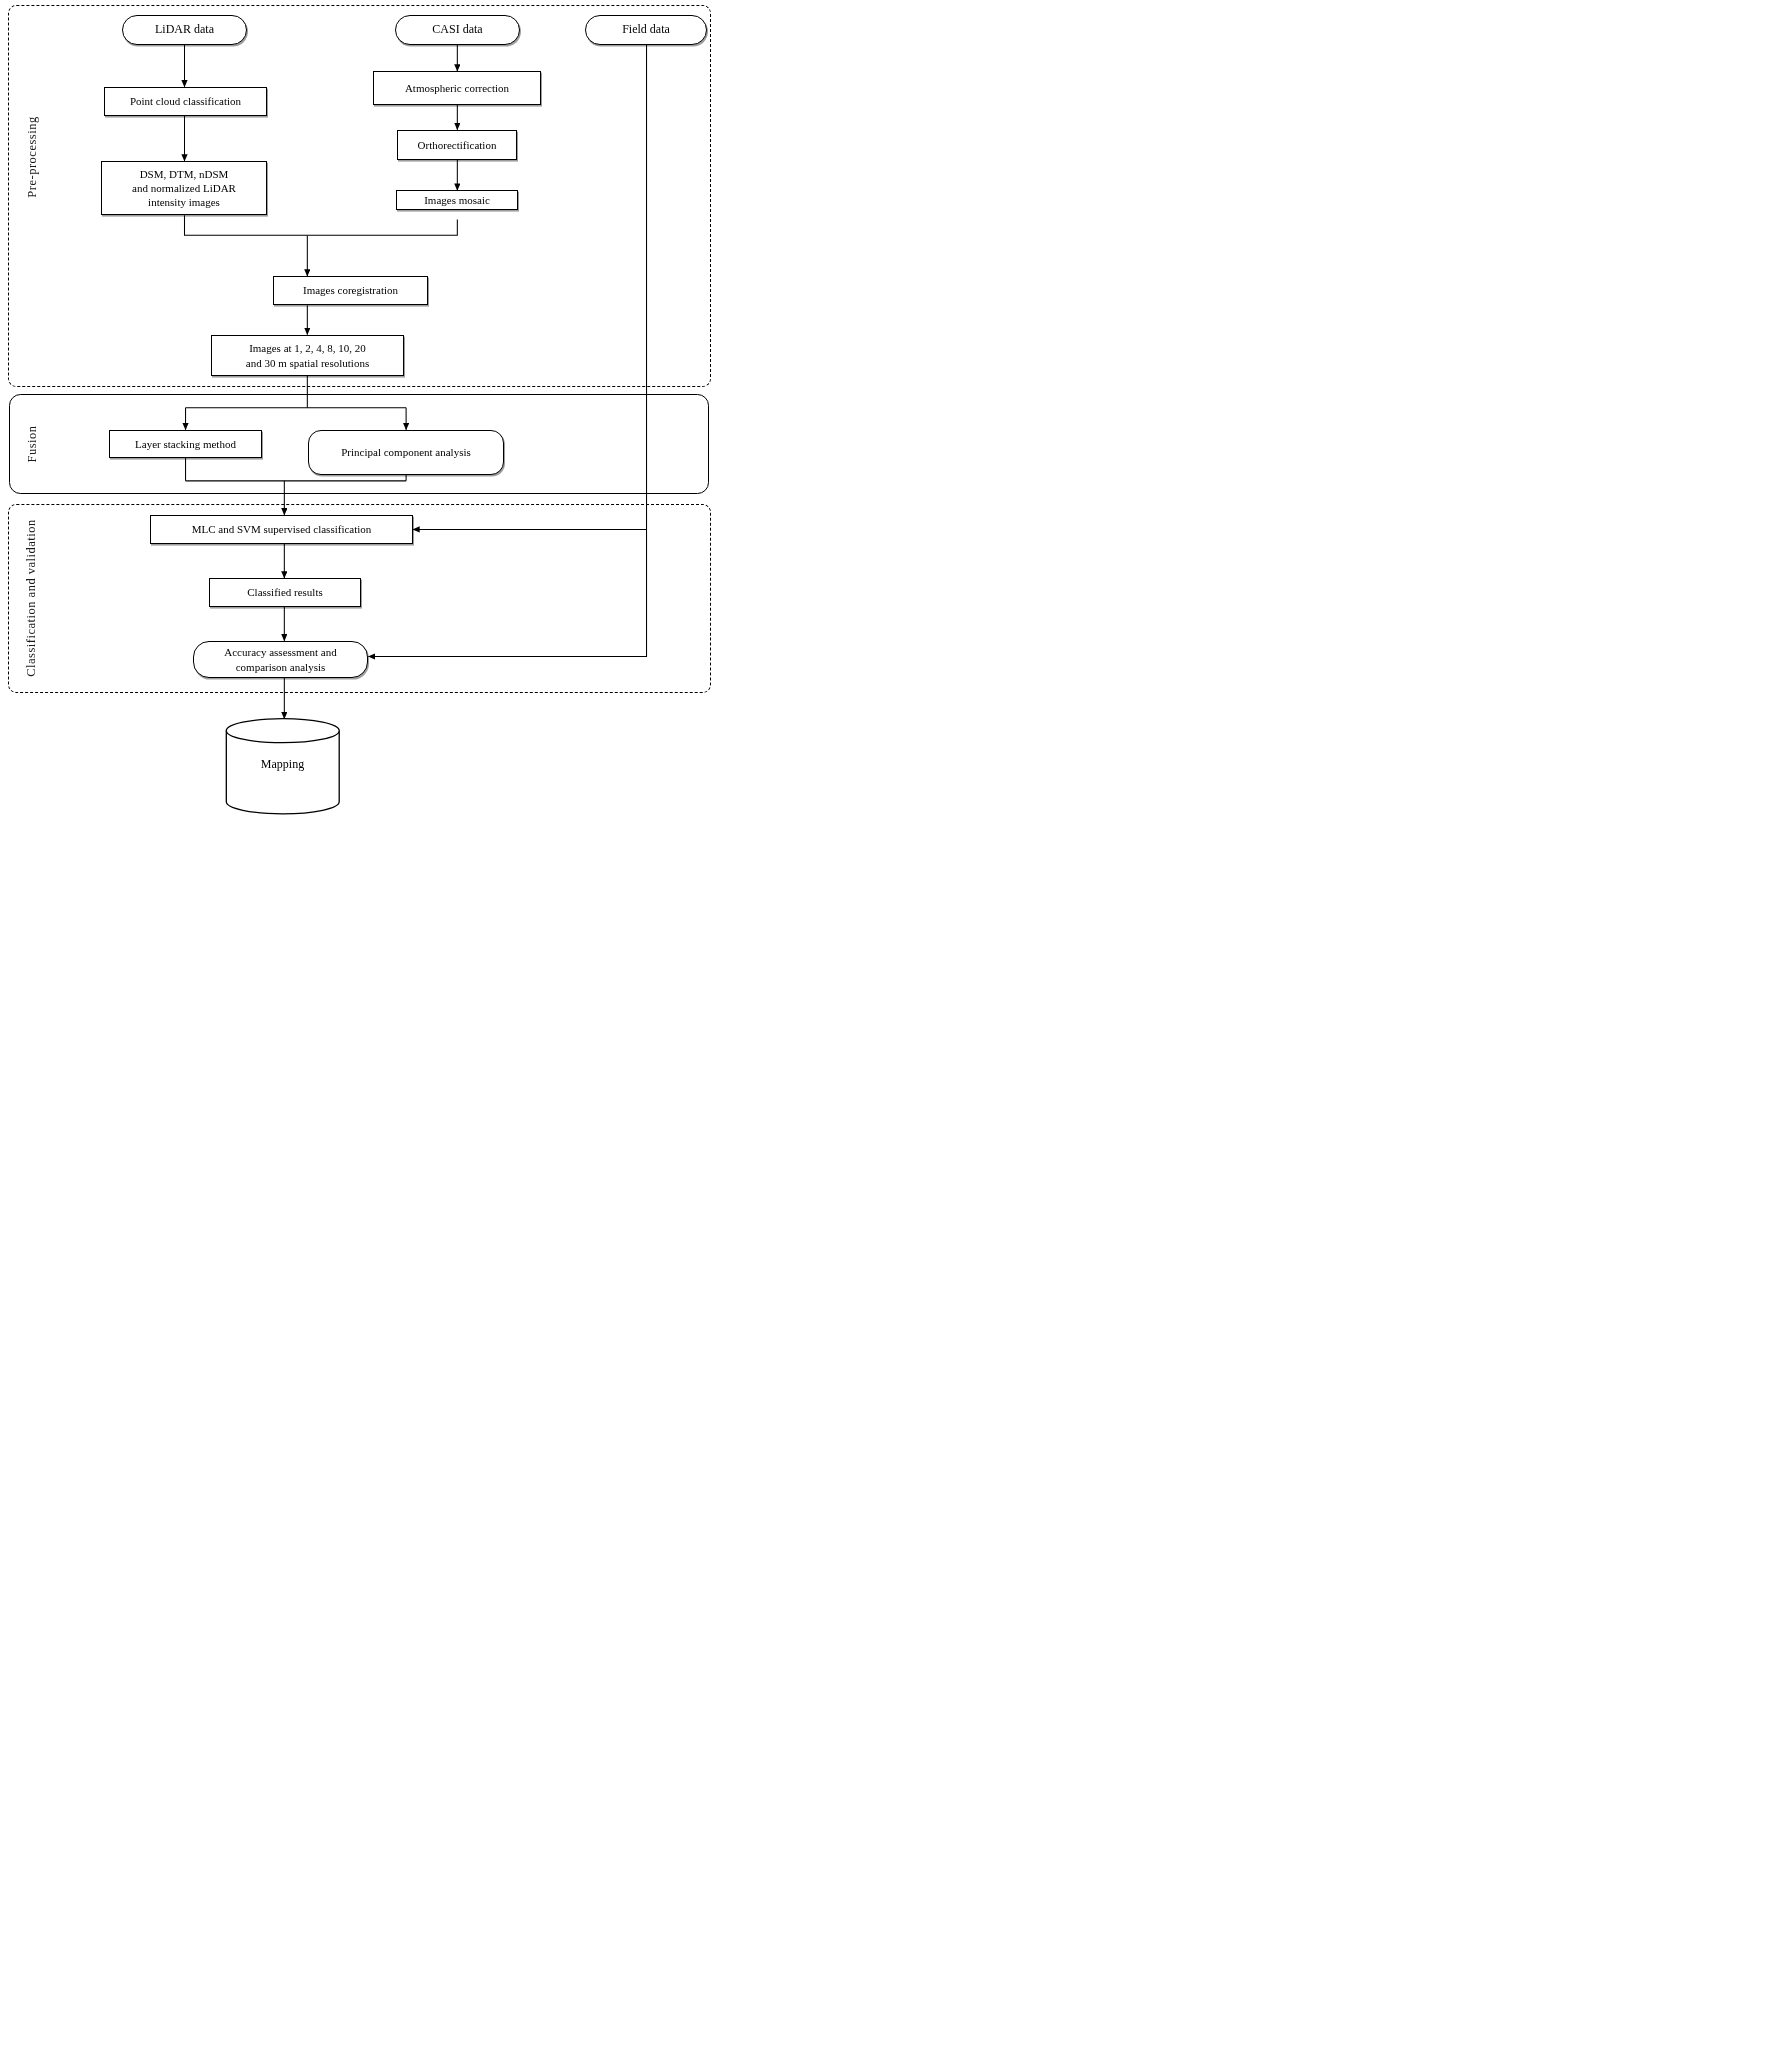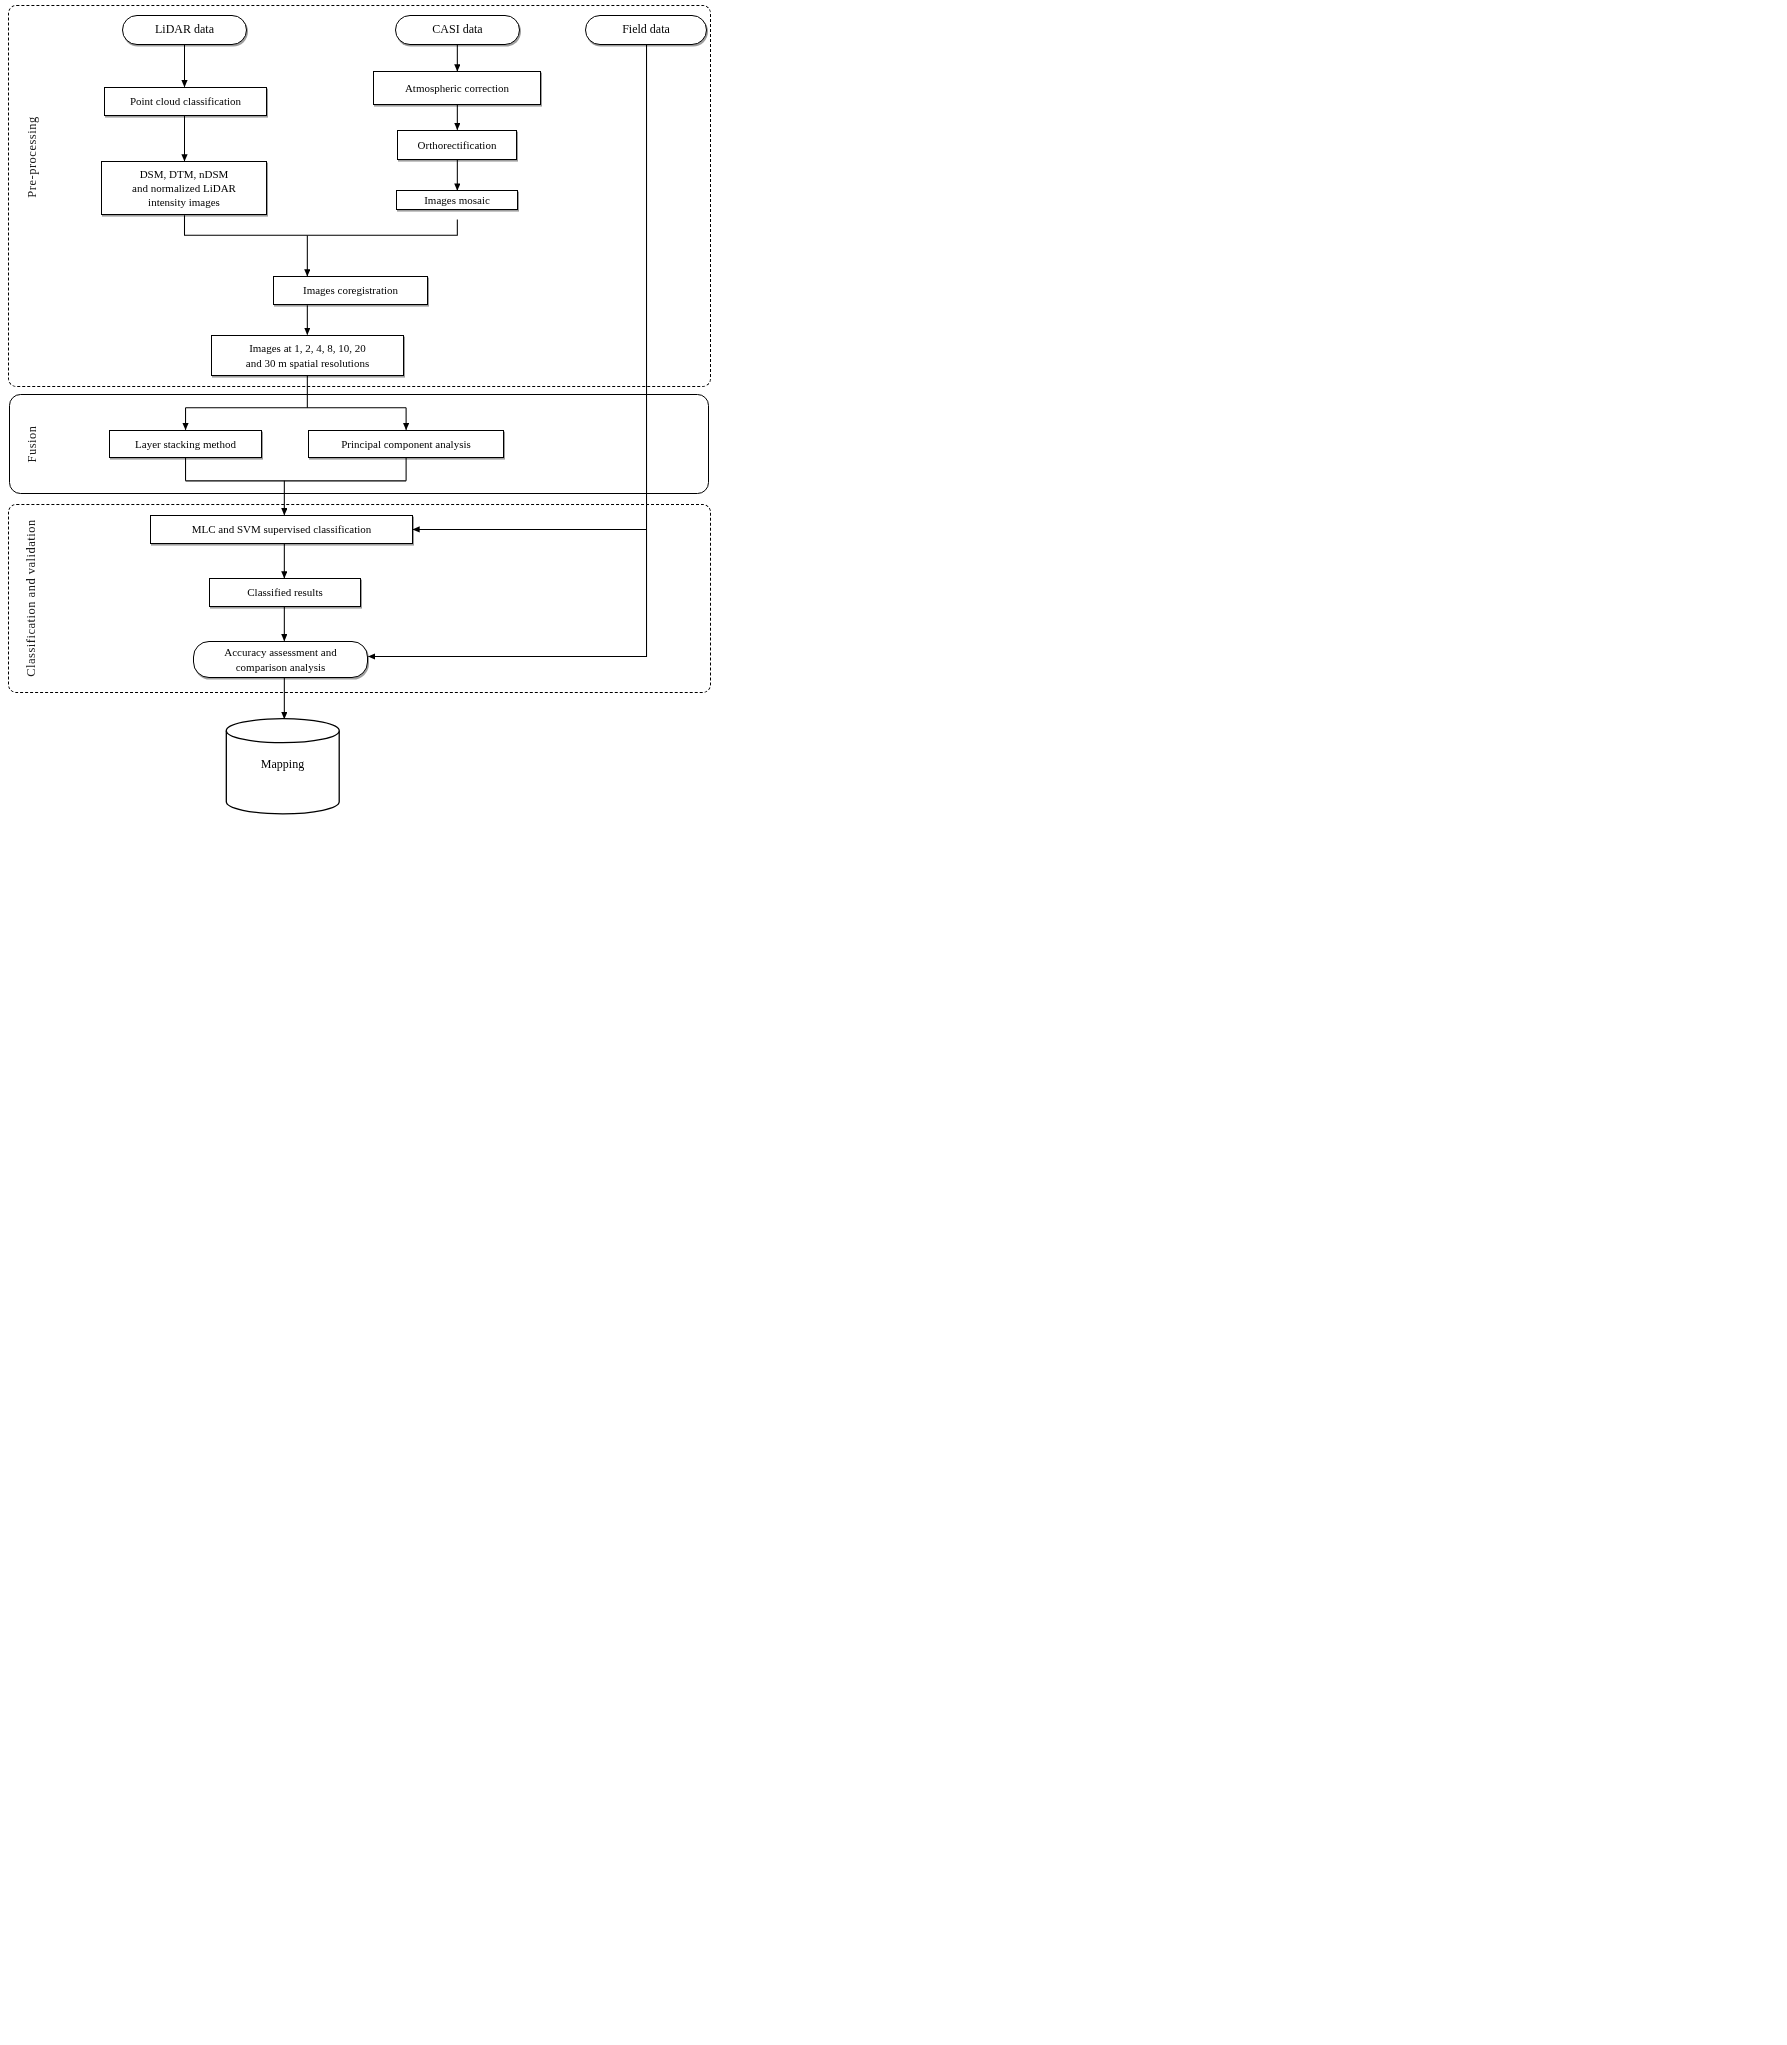--- a/index.html
+++ b/index.html
@@ -154,21 +154,21 @@
     <span class="lbl">Images coregistration</span>
   </div>
   <div class="node" style="left:211px; top:335px; width:193px; height:41px;">
     <span class="lbl">Images at 1, 2, 4, 8, 10, 20
 and 30 m spatial resolutions</span>
   </div>
 
   <div class="node" style="left:109px; top:430px; width:153px; height:28px;">
     <span class="lbl">Layer stacking method</span>
   </div>
-  <div class="node" style="left:308px; top:430px; width:196px; height:28px;">
+  <div class="node" style="left:308px; top:430px; width:196px; height:45px;border-radius:13px;">
     <span class="lbl">Principal component analysis</span>
   </div>
 
   <div class="node" style="left:150px; top:515px; width:263px; height:29px;">
     <span class="lbl">MLC and SVM supervised classification</span>
   </div>
   <div class="node" style="left:209px; top:578px; width:152px; height:29px;">
     <span class="lbl">Classified results</span>
   </div>
   <div class="node" style="left:193px; top:641px; width:175px; height:37px;border-radius:16px;">

